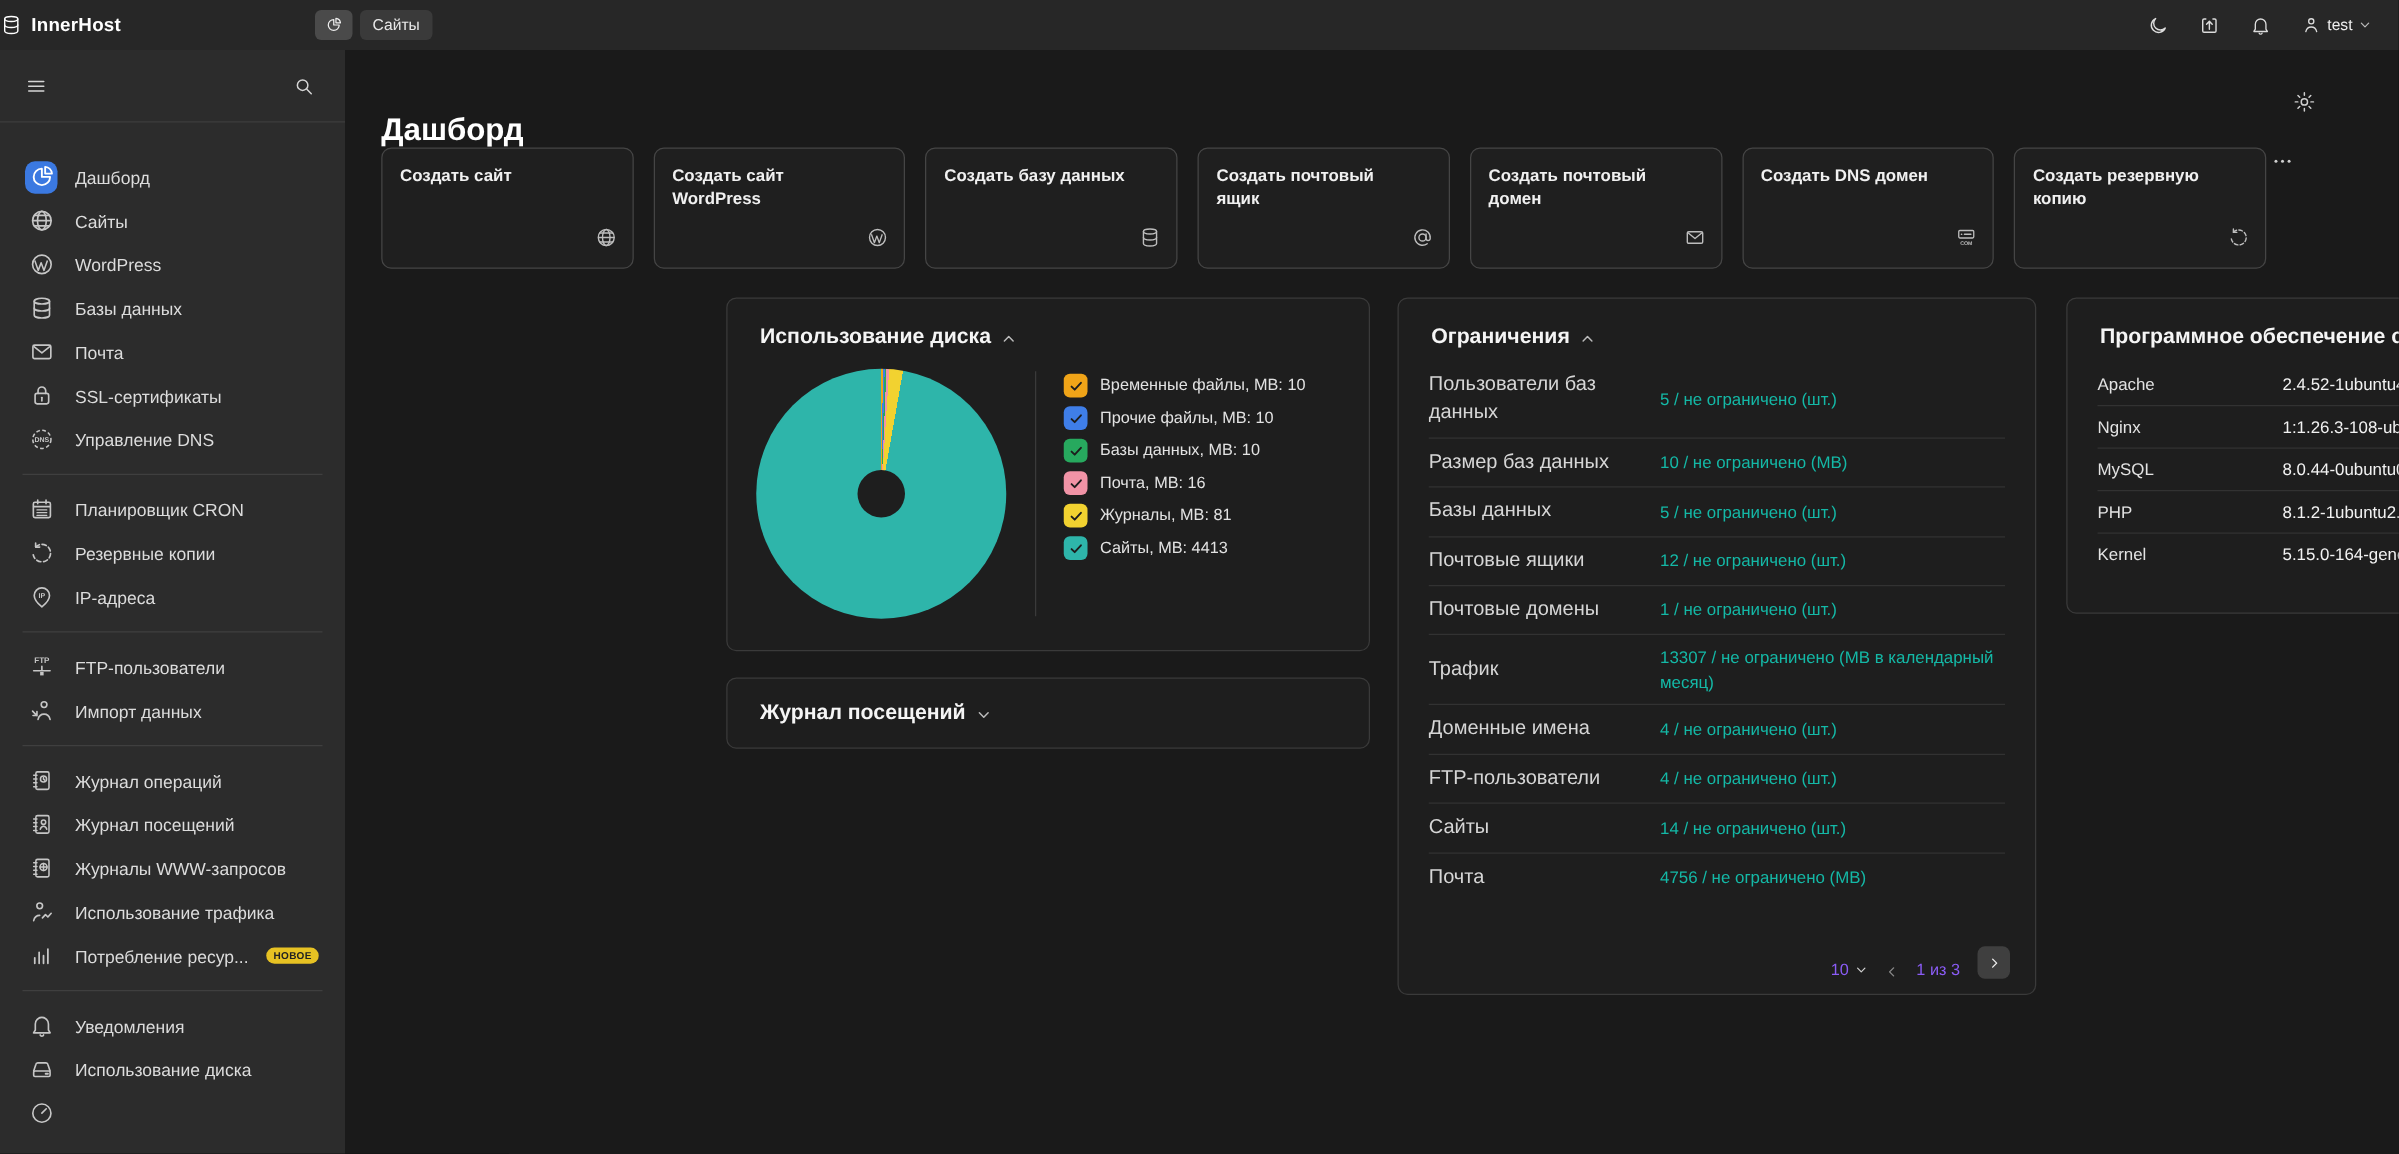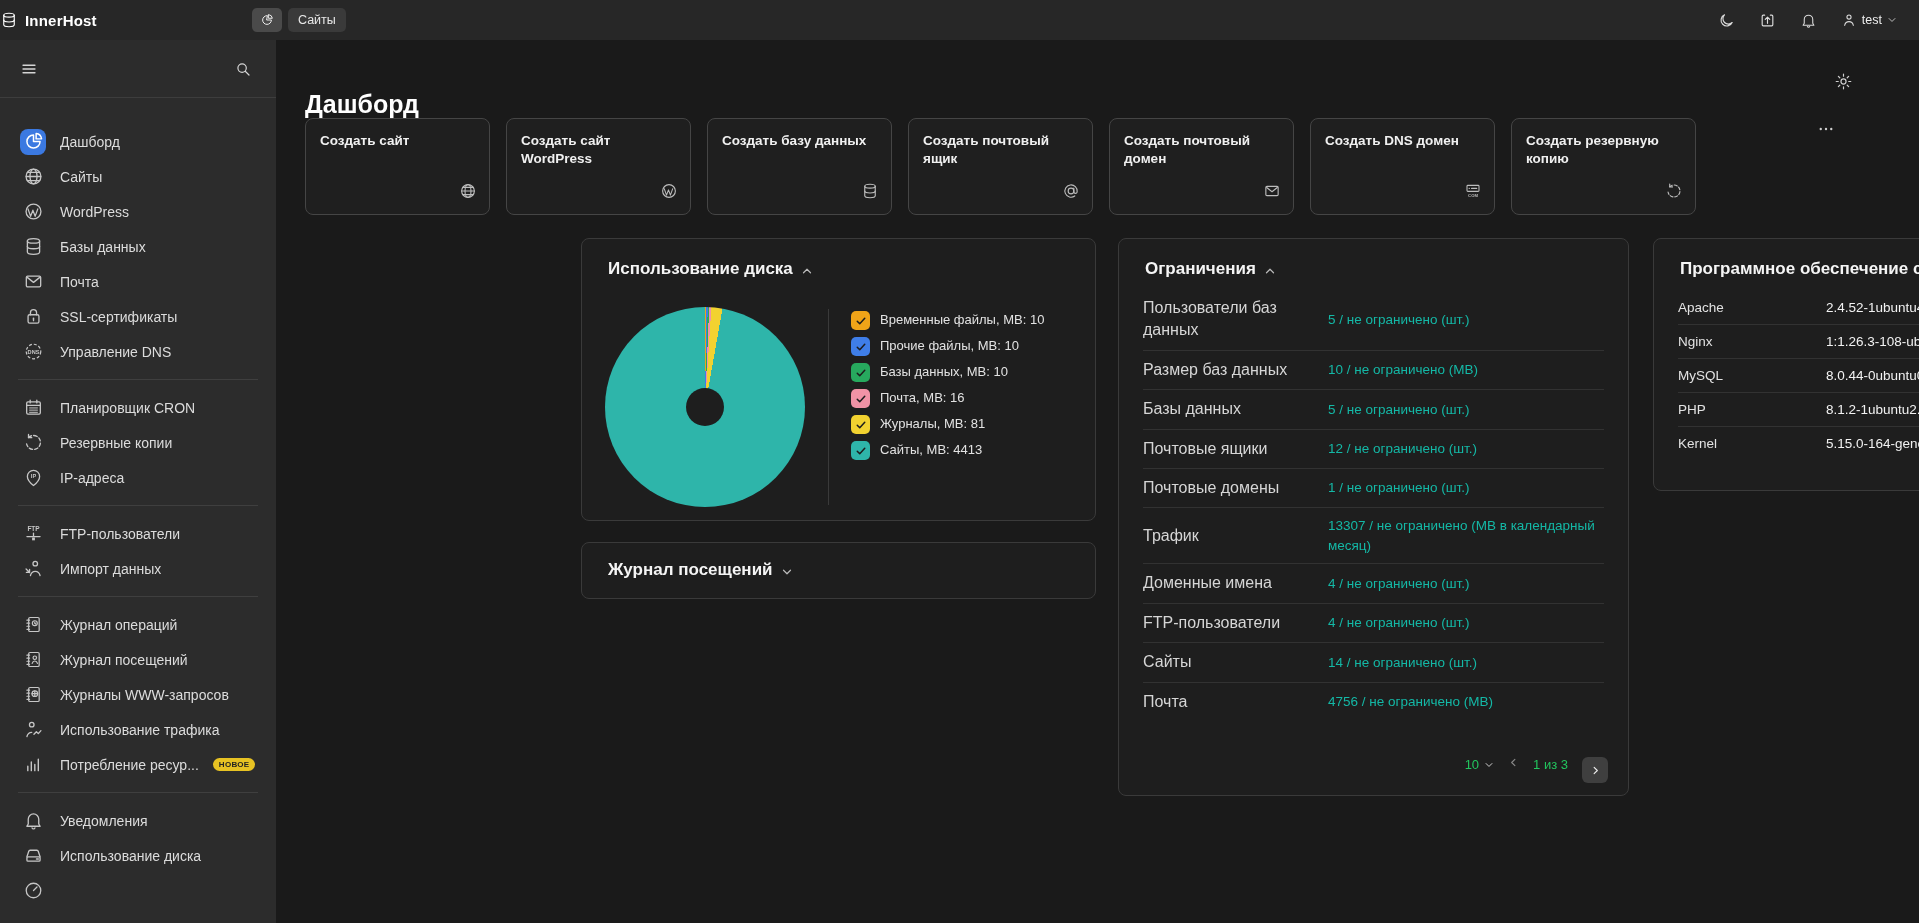--- a/index.html
+++ b/index.html
@@ -40,37 +40,37 @@
   .nav-div { border-top:1px solid #3f3f3f; margin:10px 18px; }
   .badge { background:#e7c223; color:#222; font-size:8px; font-weight:bold; padding:2px 6px;
            border-radius:8px; letter-spacing:.3px; }
 
   
   .main { position:absolute; left:276px; top:40px; width:1643px; height:883px; background:#1a1a1a; }
   .page-title { position:absolute; left:29px; top:50px; font-size:25px; font-weight:bold; color:#fff; }
   .gear-btn { position:absolute; right:66px; top:32px; color:#cfcfcf; }
   .gear-btn .ic { width:19px; height:19px; }
 
-  .cards { position:absolute; left:29px; top:78px; width:1391px; display:flex; gap:16px;justify-content:space-between; }
+  .cards { position:absolute; left:29px; top:78px; width:1508px; display:flex; gap:16px;justify-content:space-between; }
   .card { flex:1 1 0; height:97px; background:#1f1f1f; border:1px solid #454545; border-radius:8px;
           padding:13px 14px; position:relative; cursor:pointer; }
   .card-label { font-size:13.5px; font-weight:600; color:#f0f0f0; line-height:1.35; max-width:150px; }
   .card-icon { position:absolute; right:12px; bottom:10px; color:#bdbdbd; }
   .card-icon .ic { width:18px; height:18px; }
   .dots-btn { position:absolute; right:84px; top:80px; color:#cfcfcf; }
   .dots-btn .ic { width:18px; height:18px; }
 
   .panel { position:absolute; background:#1e1e1e; border:1px solid #3a3a3a; border-radius:8px; }
   .panel-title { display:flex; align-items:center; gap:8px; font-size:17px; font-weight:bold; color:#f5f5f5;
                  padding:20px 24px 0 26px; }
   .panel-title .chev { width:12px; height:12px; color:#bbb; margin-top:3px; }
 
   
   #panel-disk { left:305px; top:198px; width:515px; height:283px; }
-  .disk-body { display:flex; margin-top:28px; }
+  .disk-body { display:flex; margin-top:16px; }
   .pie-wrap { width:246px; display:flex; justify-content:center; }
   .pie { width:200px; height:200px; border-radius:50%; position:relative; }
   .pie::after { content:""; position:absolute; left:50%; top:50%; width:38px; height:38px; margin:-19px 0 0 -19px;
                 border-radius:50%; background:#1e1e1e; }
   .legend-sep { width:1px; background:#3a3a3a; margin:2px 0; }
   .legend { padding:4px 0 0 22px; display:flex; flex-direction:column; gap:7px; width:240px; }
   .lg-item { display:flex; gap:10px; align-items:flex-start; font-size:13px; color:#e2e2e2; line-height:1.35; }
   .lg-box { width:19px; height:19px; border-radius:5px; display:flex; align-items:center; justify-content:center; flex:none; cursor:pointer; }
   .lg-box .ic { width:12px; height:12px; color:#1d1d1d; stroke-width:3; }
   .lg-label { max-width:168px; }
@@ -80,21 +80,21 @@
   #panel-visits .panel-title { padding-top:17px; }
 
   
   #panel-limits { left:842px; top:198px; width:511px; height:558px; padding:0 24px; }
   #panel-limits .panel-title { padding-left:2px; }
   .lim-table { margin-top:10px; }
   .lim-row { display:flex; border-bottom:1px solid #323232; padding:8px 0; align-items:center; }
   .lim-row:last-child { border-bottom:none; }
   .lim-label { width:185px; font-size:16px; color:#d6d6d6; line-height:1.4; flex:none; }
   .lim-value { font-size:13.5px; color:#14b8a6; line-height:1.45; }
-  .pager { position:absolute; right:20px; bottom:12px; display:flex; align-items:flex-start; gap:14px; font-size:13px; color:#22c55e;margin-left:17px; }
+  .pager { position:absolute; right:20px; bottom:12px; display:flex; align-items:flex-end; gap:14px; font-size:13px; color:#8b5cf6;margin-left:17px; }
   .pager .psize { display:flex; align-items:center; gap:5px; cursor:pointer; }
   .pager .chev { width:10px; height:10px; color:#cfcfcf; }
   .pager .arrow { width:11px; height:11px; color:#8a8a8a; }
   .pager .next { width:26px; height:26px; background:#3f3f3f; border-radius:6px; display:flex; align-items:center;
                  justify-content:center; cursor:pointer; }
   .pager .next .arrow { color:#efefef; }
 
   
   #panel-soft { left:1377px; top:198px; width:511px; height:253px; padding:0 24px; }
   #panel-soft .panel-title { padding-left:2px; }

